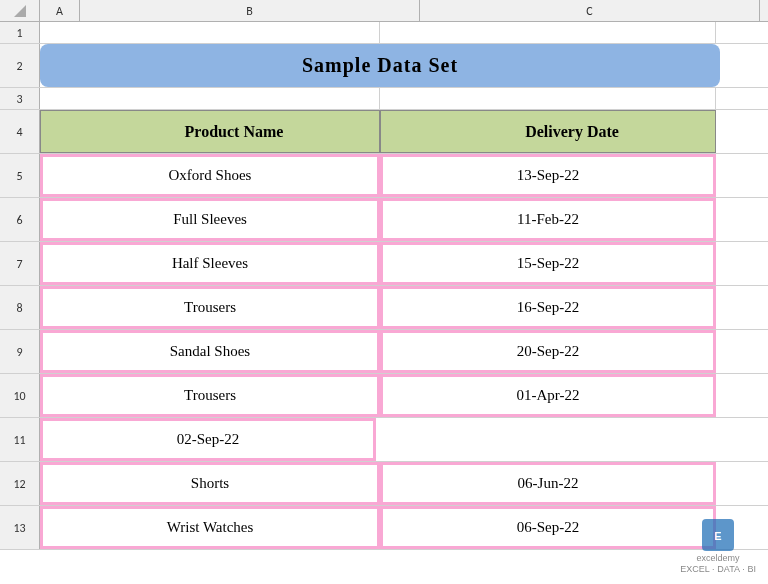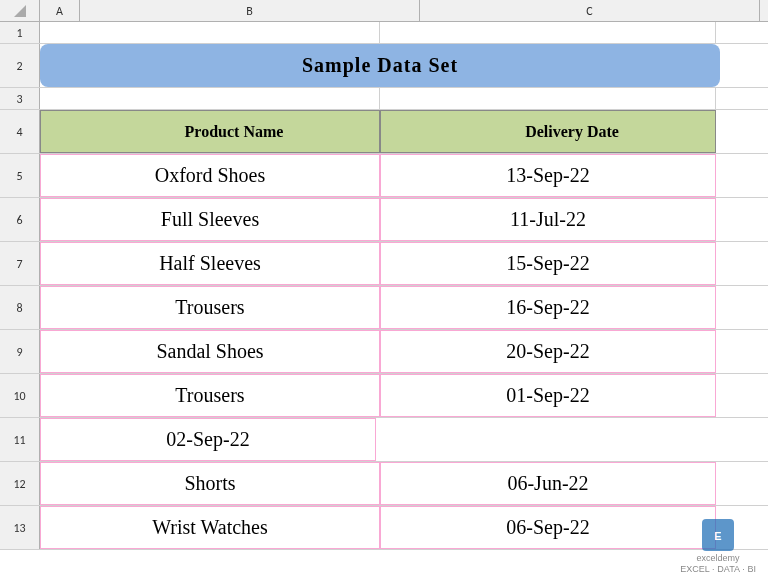--- a/index.html
+++ b/index.html
@@ -111,22 +111,22 @@
     .header-cell {
       background: #c4d79b;
       font-size: 16px;
       font-weight: bold;
       border: 1.5px solid #888;
       padding-left: 48px;
     }
 
     
     .data-cell {
-      border: 1px solid #f9a8d4;
-      font-size: 20px;
+      border: 3px solid #f9a8d4;
+      font-size: 15px;
     }
 
     
     .watermark {
       position: absolute;
       bottom: 8px;
       right: 12px;
       display: flex;
       flex-direction: column;
       align-items: center;
@@ -204,21 +204,21 @@
 
     <div class="grid-row data-row">
       <div class="row-num">5</div>
       <div class="cell cell-b data-cell">Oxford Shoes</div>
       <div class="cell cell-c data-cell">13-Sep-22</div>
     </div>
 
     <div class="grid-row data-row">
       <div class="row-num">6</div>
       <div class="cell cell-b data-cell">Full Sleeves</div>
-      <div class="cell cell-c data-cell">11-Jul-22</div>
+      <div class="cell cell-c data-cell">11-Feb-22</div>
     </div>
 
     <div class="grid-row data-row">
       <div class="row-num">7</div>
       <div class="cell cell-b data-cell">Half Sleeves</div>
       <div class="cell cell-c data-cell">15-Sep-22</div>
     </div>
 
     <div class="grid-row data-row">
       <div class="row-num">8</div>
@@ -228,21 +228,21 @@
 
     <div class="grid-row data-row">
       <div class="row-num">9</div>
       <div class="cell cell-b data-cell">Sandal Shoes</div>
       <div class="cell cell-c data-cell">20-Sep-22</div>
     </div>
 
     <div class="grid-row data-row">
       <div class="row-num">10</div>
       <div class="cell cell-b data-cell">Trousers</div>
-      <div class="cell cell-c data-cell">01-Sep-22</div>
+      <div class="cell cell-c data-cell">01-Apr-22</div>
     </div>
 
     <div class="grid-row data-row">
       <div class="row-num">11</div>
       <div class="cell cell-c data-cell">02-Sep-22</div>
     </div>
 
     <div class="grid-row data-row">
       <div class="row-num">12</div>
       <div class="cell cell-b data-cell">Shorts</div>

